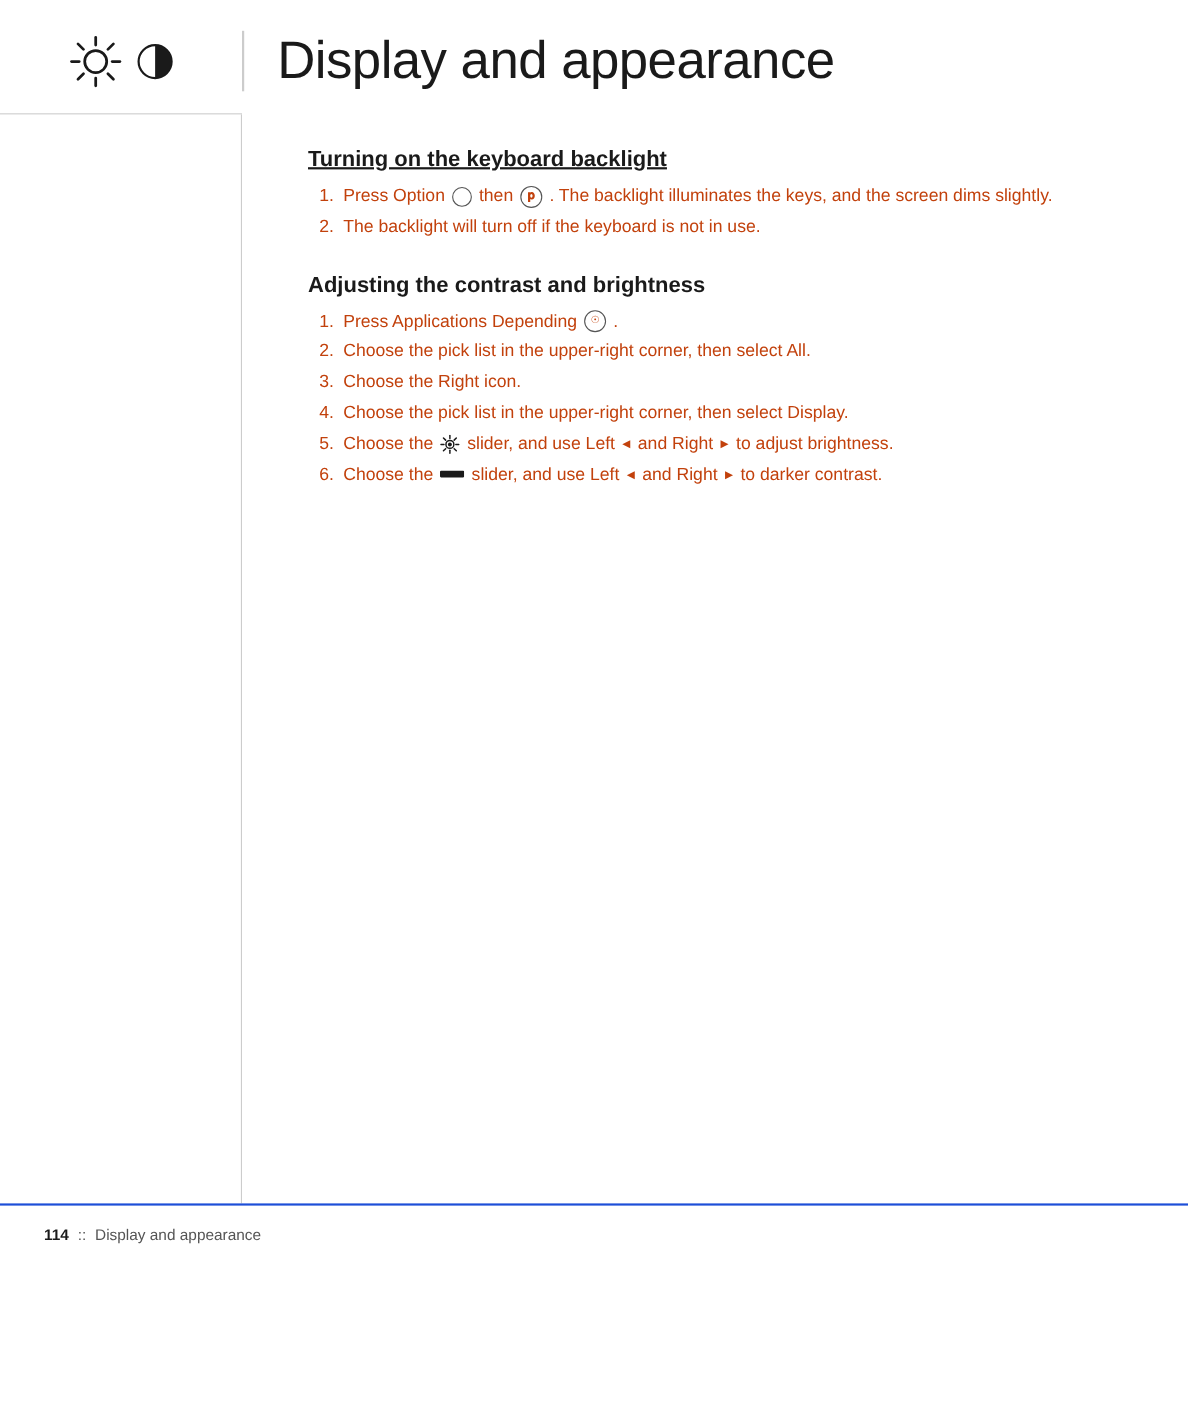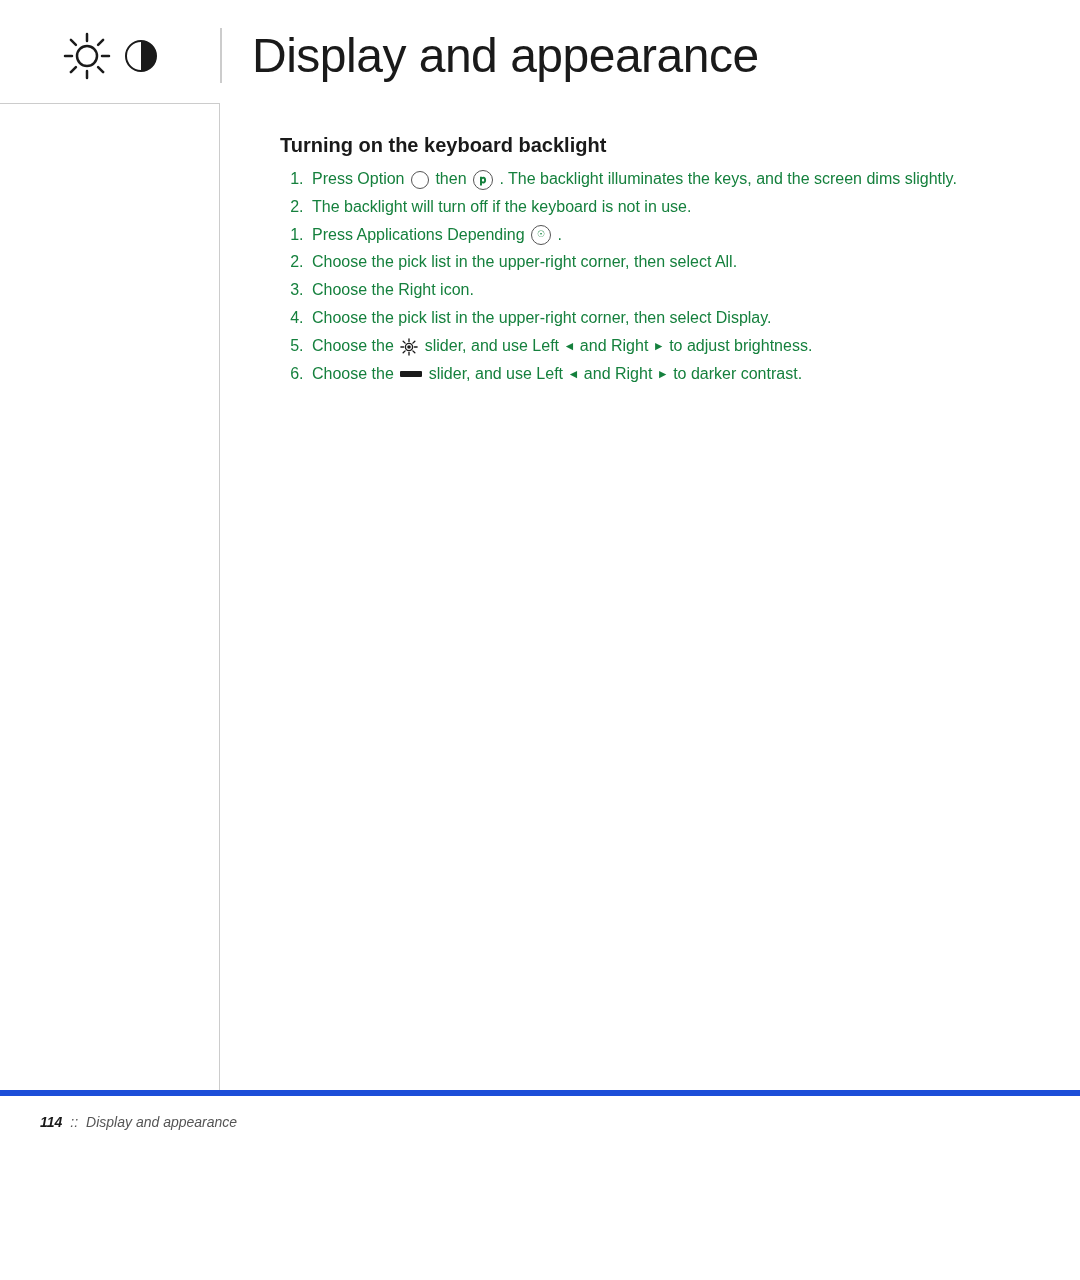--- a/index.html
+++ b/index.html
@@ -105,21 +105,21 @@
 
     
     ol {
       margin-left: 20px;
       margin-bottom: 0;
     }
 
     ol li {
       font-size: 16px;
       line-height: 1.5;
-      color: #15803d;
+      color: #c2410c;
       margin-bottom: 4px;
       list-style-type: decimal;
       padding-left: 4px;
     }
 
     
     .paragraph {
       font-size: 16px;
       line-height: 1.55;
       color: #1a1a1a;
@@ -178,27 +178,26 @@
     
     .arrow-right {
       display: inline-block;
       font-size: 12px;
       vertical-align: middle;
     }
 
     
     .footer {
       padding: 18px 0 18px 40px;
-      border-top: 6px solid #1d4ed8;
+      border-top: 2px solid #1d4ed8;
       font-size: 14px;
       color: #555555;
       display: flex;
       align-items: center;
       gap: 8px;
-      font-style: italic;
     }
 
     .footer-page-num {
       font-weight: bold;
       color: #1a1a1a;
     }
 
     .footer-separator {
       color: #555;
     }
@@ -218,20 +217,21 @@
       line-height: 1.55;
       margin-bottom: 3px;
     }
 
     .section-gap {
       margin-top: 28px;
     }
 
     .first-section {
       margin-top: 8px;
+      text-decoration: underline;
     }
   </style>
 </head>
 <body>
 
 <div class="page-container">
 
   <div class="header">
     <div class="header-left">
       <div class="header-icons">
@@ -280,20 +280,21 @@
           <span class="icon-circle"></span>
           <span> then </span>
           <span class="icon-p">𝐩</span>
           <span>. The backlight illuminates the keys, and the screen dims slightly.</span>
         </li>
         <li>
           <span>The backlight will turn off if the keyboard is not in use.</span>
         </li>
       </ol>
 
+      <h2 class="section-heading section-gap">Adjusting the contrast and brightness</h2>
 
 
       <ol class="numbered-list">
         <li>
           <span>Press Applications Depending </span>
           <span class="icon-apps">☉</span>
           <span> .</span>
         </li>
         <li>
           <span>Choose the pick list in the upper-right corner, then select All.</span>

